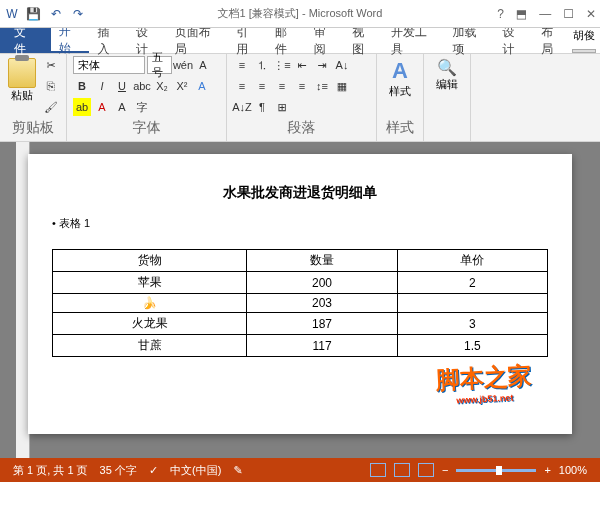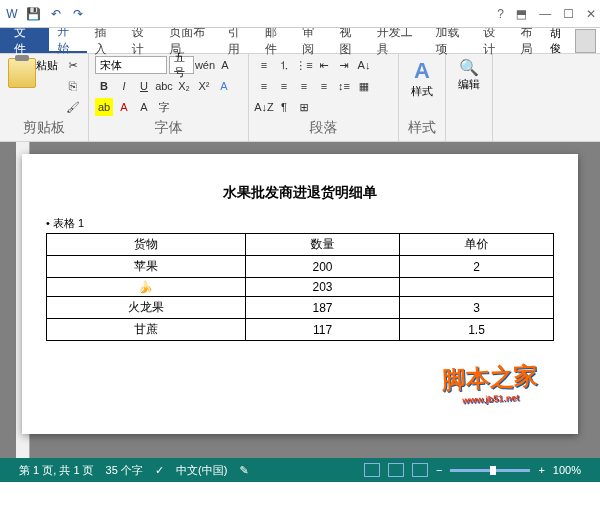--- a/index.html
+++ b/index.html
@@ -6,60 +6,61 @@
 body { font-family: "Microsoft YaHei", sans-serif; font-size: 11px; background: #fff; overflow: hidden; width: 600px; height: 512px; }
 .titlebar { height: 28px; background: #fff; border-bottom: 1px solid #ccc; display: flex; align-items: center; padding: 0 4px; position: relative; }
 .qat { display: flex; gap: 6px; align-items: center; }
 .qat-icon { width: 16px; height: 16px; display: flex; align-items: center; justify-content: center; color: #2b579a; font-size: 12px; }
 .title-center { position: absolute; left: 50%; transform: translateX(-50%); font-size: 11px; color: #666; }
 .win-controls { position: absolute; right: 4px; display: flex; gap: 12px; font-size: 12px; color: #666; }
 .tabs { height: 26px; background: #fff; display: flex; align-items: stretch; border-bottom: 1px solid #d4d4d4; }
 .tab { padding: 0 8px; display: flex; align-items: center; font-size: 12px; color: #444; cursor: pointer; }
 .tab.file { background: #2b579a; color: #fff; padding: 7px 14px; }
 .tab.active { color: #2b579a; border-bottom: 2px solid #2b579a; }
-.tab-right { margin-left: auto; display: flex; align-items: center; padding-right: 4px; gap: 6px; }
+.tab-right { margin-left: auto; display: flex; align-items: center; padding-right: 4px; gap: 6px; flex-direction: column; }
 .avatar { width: 24px; height: 24px; background: #ddd; border: 1px solid #aaa; }
 .ribbon { height: 88px; background: #f3f3f3; border-bottom: 1px solid #d4d4d4; display: flex; }
 .group { border-right: 1px solid #d4d4d4; padding: 2px 6px; display: flex; flex-direction: column; }
 .group-body { flex: 1; display: flex; gap: 4px; align-items: flex-start; }
 .group-label { text-align: center; font-size: 14px; color: #666; padding: 2px 0; }
-.paste-btn { display: flex; align-items: flex-start; padding: 2px; }
+.paste-btn { display: flex; flex-direction: column; align-items: center; padding: 2px; }
 .paste-icon { width: 28px; height: 30px; background: linear-gradient(#f9e8a8,#e8c656); border: 1px solid #d4a830; border-radius: 2px; position: relative; }
 .paste-icon::before { content: ""; position: absolute; top: -4px; left: 6px; width: 14px; height: 6px; background: #888; border-radius: 2px; }
 .mini-col { display: flex; flex-direction: column; gap: 3px; font-size: 11px; }
 .row { display: flex; gap: 2px; align-items: center; }
 .combo { border: 1px solid #ababab; background: #fff; height: 18px; display: flex; align-items: center; padding: 0 4px; font-size: 11px; }
 .btn-icon { width: 18px; height: 18px; display: flex; align-items: center; justify-content: center; font-size: 11px; color: #333; border: 1px solid transparent; }
 .styles-btn { display: flex; flex-direction: column; align-items: center; padding: 2px 6px; }
 .styles-letter { font-size: 22px; color: #5b8fd8; font-weight: bold; }
-.doc-area { height: 316px; background: #808080; overflow: auto; position: relative; padding: 12px 22px; }
+.doc-area { height: 316px; background: #808080; overflow: auto; position: relative; padding: 12px 28px; }
 .ruler-v { position: absolute; left: 16px; top: 0; bottom: 0; width: 14px; background: #f0f0f0; border-right: 1px solid #aaa; }
 .page { background: #fff; box-shadow: 0 2px 8px rgba(0,0,0,0.4); padding: 30px 24px; min-height: 280px; position: relative; }
 .doc-title { text-align: center; font-weight: bold; font-size: 14px; margin-bottom: 14px; }
-.table-label { font-size: 11px; margin-bottom: 2px; }
+.table-label { font-size: 11px; margin-bottom: 18px; }
 .doc-table { width: 100%; border-collapse: collapse; }
 .doc-table td { border: 1px solid #000; padding: 2px 8px; font-size: 12px; text-align: center; height: 18px; }
 .watermark { position: absolute; bottom: 30px; right: 40px; font-size: 24px; font-weight: bold; color: #ff6600; text-shadow: 1px 1px #005fb3; transform: rotate(-3deg); pointer-events: none; }
 .watermark-sub { font-size: 9px; color: #ff3300; display: block; text-align: center; }
-.statusbar { height: 24px; background: #0f766e; color: #fff; display: flex; align-items: center; padding: 0 19px; font-size: 11px; gap: 12px; }
+.statusbar { height: 24px; background: #c2410c; color: #fff; display: flex; align-items: center; padding: 0 13px; font-size: 11px; gap: 12px; }
 .status-right { margin-left: auto; display: flex; align-items: center; gap: 8px; }
 .view-btn { width: 16px; height: 14px; border: 1px solid #8ab4e8; }
 .zoom-slider { width: 80px; height: 3px; background: #8ab4e8; position: relative; }
 .zoom-thumb { position: absolute; left: 50%; top: -3px; width: 6px; height: 9px; background: #fff; }
 </style>
 </head>
 <body>
 
 <div class="titlebar">
   <div class="qat">
     <div class="qat-icon">W</div>
     <div class="qat-icon">💾</div>
     <div class="qat-icon">↶</div>
     <div class="qat-icon">↷</div>
   </div>
+  <div class="title-center">文档1 [兼容模式] - Microsoft Word</div>
   <div class="win-controls">
     <span>?</span>
     <span>⬒</span>
     <span>—</span>
     <span>☐</span>
     <span>✕</span>
   </div>
 </div>
 
 <div class="tabs">

